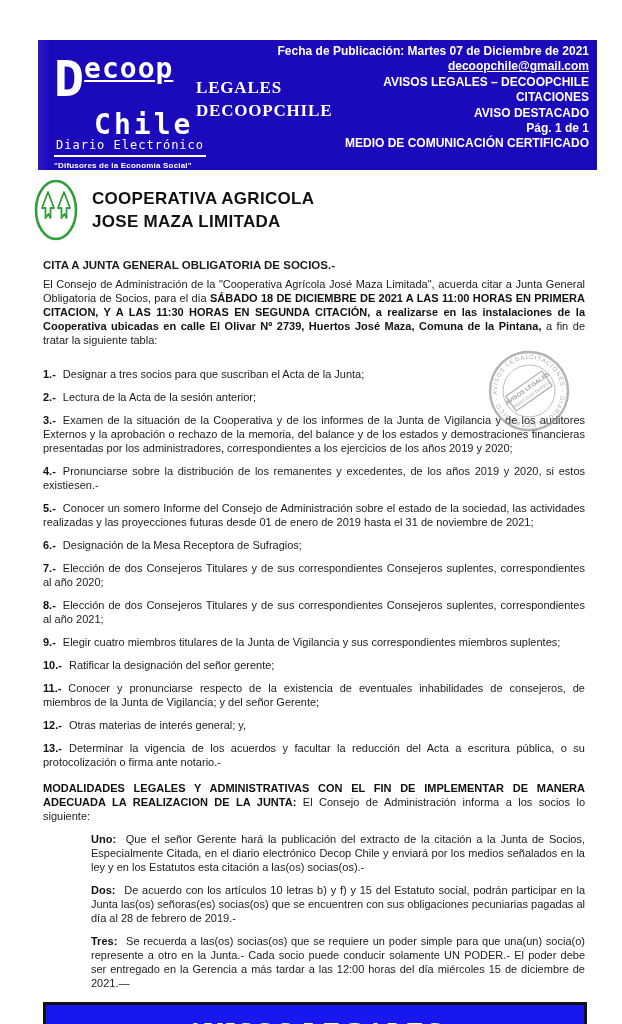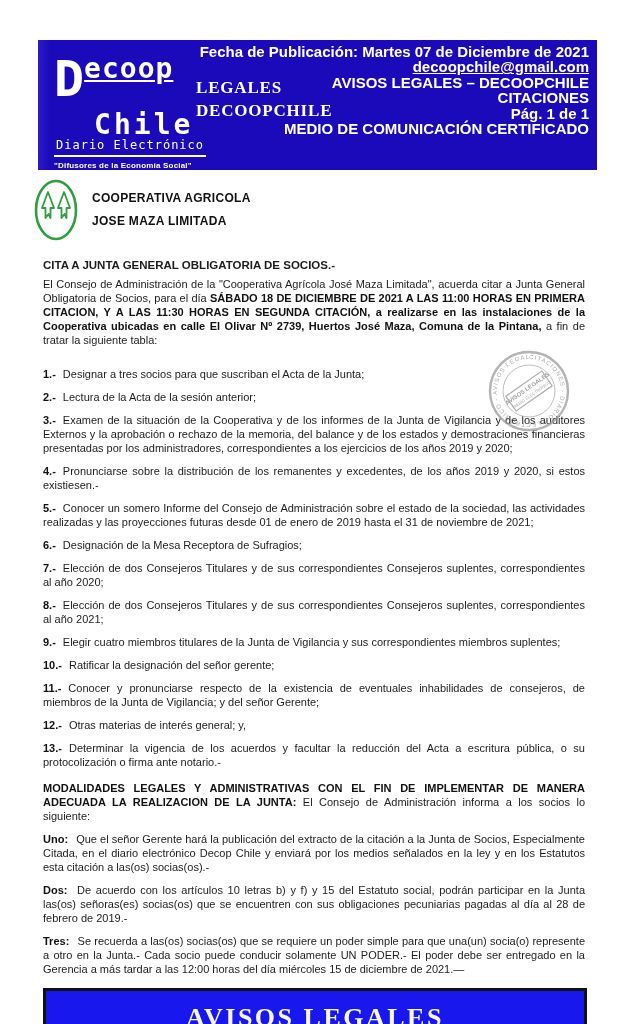--- a/index.html
+++ b/index.html
@@ -38,38 +38,38 @@
   .tagline { font-size:8px; font-weight:bold; margin-top:4px; letter-spacing:0.2px; }
   .banner {
     position:absolute; left:158px; top:36px;
     font-family:"Liberation Serif", serif;
     font-weight:bold; font-size:17px; line-height:23px;
     letter-spacing:0.8px;
   }
   .meta {
     position:absolute; top:4px; right:8px;
     text-align:right;
-    font-size:15px; font-weight:bold; line-height:15.4px;
+    font-size:12px; font-weight:bold; line-height:15.4px;
   }
   .meta a { color:#fff; }
 
   
   .coop { display:flex; align-items:center; margin:8px 0 0 33px; height:64px; }
-  .coop-title { margin-left:13px; font-size:12px; font-weight:bold; color:#111; line-height:23px; letter-spacing:0.3px; }
+  .coop-title { margin-left:13px; font-size:17px; font-weight:bold; color:#111; line-height:23px; letter-spacing:0.3px; }
 
   
   .doc { padding:0 37px 0 43px; font-size:11px; line-height:14px; text-align:justify; }
   .doc-heading { margin-top:16px; font-weight:bold; font-size:11.5px; text-align:left; }
   .intro { margin-top:5px; }
   .b { font-weight:bold; color:#111; }
   .items { margin-top:20px; }
   .item { margin-bottom:9px; }
   .item .num { font-weight:bold; color:#111; padding-right:7px; }
   .modalidades { margin-top:12px; }
-  .clause { margin-top:9px; }
+  .clause { margin-top:9px;margin-left:48px; }
   .clause .lbl { font-weight:bold; color:#111; padding-right:5px; }
 
   
   .stamp { position:absolute; left:487px; top:349px; width:84px; height:84px; opacity:0.75; }
 
   
   .footer-box {
     margin:12px 35px 0 43px;
     height:60px;
     background:#1818ee;
@@ -103,20 +103,21 @@
     <div class="banner">
       <div>LEGALES</div>
       <div>DECOOPCHILE</div>
     </div>
 
     <div class="meta">
       <div>Fecha de Publicación: Martes 07 de Diciembre de 2021</div>
       <div><a href="#">decoopchile@gmail.com</a></div>
       <div>AVISOS LEGALES – DECOOPCHILE</div>
       <div>CITACIONES</div>
+      <div>AVISO DESTACADO</div>
       <div>Pág. 1 de 1</div>
       <div>MEDIO DE COMUNICACIÓN CERTIFICADO</div>
     </div>
   </div>
 
   <div class="coop">
     <svg class="coop-logo" width="46" height="64" viewBox="0 0 46 64">
       <ellipse cx="23" cy="32" rx="20" ry="29" fill="none" stroke="#2f9e3d" stroke-width="2.6"></ellipse>
       <g fill="#ffffff" stroke="#2f9e3d" stroke-width="1.8" stroke-linejoin="round">
         <path d="M15 14 L21 30 L17.5 30 L17.5 40 L15.5 36 L12.5 40 L12.5 30 L9 30 Z"></path>

